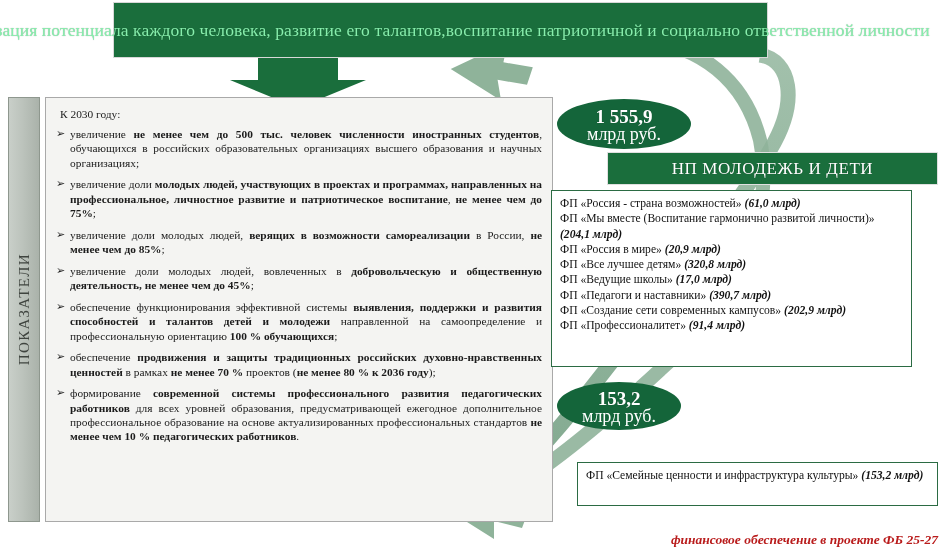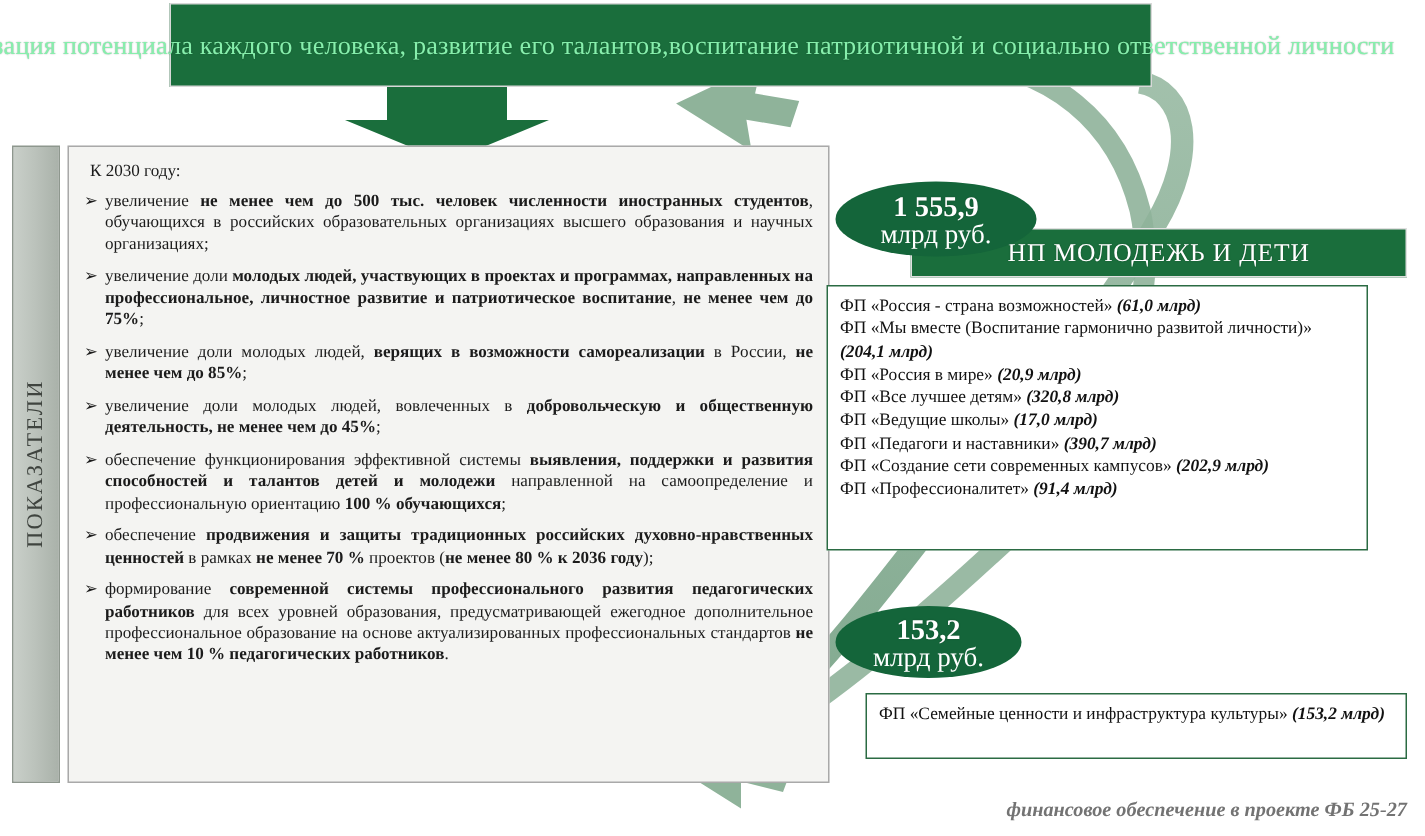--- a/index.html
+++ b/index.html
@@ -81,40 +81,39 @@
     text-shadow:0 0 1px rgba(0,0,0,.35);
     z-index:5;
   }
   #np1-header{left:607px;top:152px;width:331px;height:33px;}
   #np2-header{left:607px;top:424px;width:331px;height:33px;}
 
   .np-ellipse{
     position:absolute;background:#14653a;border-radius:50%;
     color:#fff;display:flex;flex-direction:column;align-items:center;justify-content:center;
     z-index:7;
-    margin-top:22px;
   }
   #np1-ellipse{left:557px;top:99px;width:134px;height:50px;}
   #np2-ellipse{left:557px;top:382px;width:124px;height:48px;}
   .np-ellipse .amount{font-size:19px;font-weight:bold;line-height:20px;text-shadow:0 0 1px rgba(0,0,0,.3);}
   .np-ellipse .unit{font-size:18px;line-height:14px;}
 
   .np-box{
     position:absolute;background:#ffffff;border:1px solid #2b6b43;
     box-sizing:border-box;padding:5px 8px;z-index:5;
   }
   #np1-box{left:551px;top:190px;width:361px;height:177px;}
   #np2-box{left:577px;top:462px;width:361px;height:44px;}
   .fp-line{font-size:11.6px;line-height:15.3px;color:#111;}
   .fp-line i{font-style:italic;font-weight:bold;}
 
   
   .footer-note{
     position:absolute;left:578px;top:532px;width:360px;
-    font-size:13.5px;font-style:italic;font-weight:bold;color:#737373;
+    font-size:13.5px;font-style:italic;font-weight:bold;color:#b91c1c;
     text-align:right;z-index:6;
   }
 </style>
 </head>
 <body>
 
 <div id="root">
 
   <svg class="flow-svg" viewBox="0 0 950 557">
     <defs>

